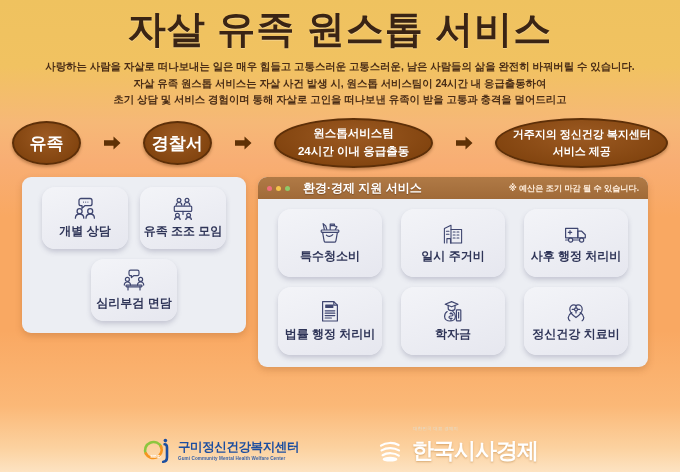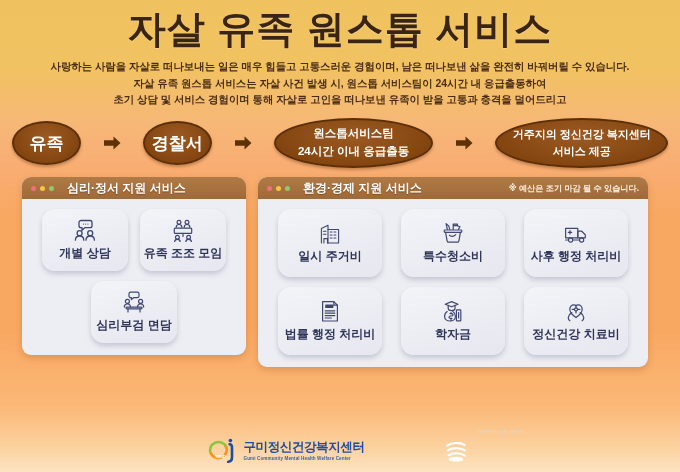--- a/index.html
+++ b/index.html
@@ -276,21 +276,21 @@
   }
 </style>
 </head>
 <body>
 
 <div id="poster">
 
   <div class="header">
     <h1 class="poster-title">자살 유족 원스톱 서비스</h1>
     <div class="desc-block">
-      <p class="desc-line">사랑하는 사람을 자살로 떠나보내는 일은 매우 힘들고 고통스러운 경험이며, 남은 떠나보낸 삶을 완전히 바꿔버릴 수 있습니다.</p>
+      <p class="desc-line">사랑하는 사람을 자살로 떠나보내는 일은 매우 힘들고 고통스러운 고통스러운, 남은 사람들의 삶을 완전히 바꿔버릴 수 있습니다.</p>
       <p class="desc-line">자살 유족 원스톱 서비스는 자살 사건 발생 시, 원스톱 서비스팀이 24시간 내 응급출동하여</p>
       <p class="desc-line">초기 상담 및 서비스 경험이며 통해 자살로 고인을 떠나보낸 유족이 받을 고통과 충격을 덜어드리고</p>
     </div>
   </div>
 
   <div class="flow">
 
     <div class="node node-1">
       <span class="node-line">유족</span>
     </div>
@@ -325,28 +325,20 @@
     <div class="node node-4">
       <span class="node-line">거주지의 정신건강 복지센터</span>
       <span class="node-line">서비스 제공</span>
     </div>
 
   </div>
 
   <div class="panels">
 
     <section class="panel panel-left">
-      <div class="panel-head">
-        <span class="dots">
-          <span class="dot dot-red"></span>
-          <span class="dot dot-yellow"></span>
-          <span class="dot dot-green"></span>
-        </span>
-        <span class="panel-title">심리·정서 지원 서비스</span>
-      </div>
       <div class="panel-body">
 
         <div class="card-row">
 
           <div class="card">
             <span class="card-icon">
               <svg width="26" height="24" viewBox="0 0 26 24" fill="none" stroke="#3f4670" stroke-width="1.3" stroke-linecap="round" stroke-linejoin="round">
                 <path d="M9 2.5h9a2 2 0 0 1 2 2v3.2a2 2 0 0 1-2 2h-5.2L10 12.2V9.7H9a2 2 0 0 1-2-2V4.5a2 2 0 0 1 2-2z"></path>
                 <circle cx="11.5" cy="6.1" r="0.55" fill="#3f4670" stroke="none"></circle>
                 <circle cx="13.7" cy="6.1" r="0.55" fill="#3f4670" stroke="none"></circle>
@@ -411,43 +403,43 @@
         </span>
         <span class="panel-title">환경·경제 지원 서비스</span>
         <span class="panel-note">※ 예산은 조기 마감 될 수 있습니다.</span>
       </div>
       <div class="panel-body">
 
         <div class="card-row">
 
           <div class="card">
             <span class="card-icon">
+              <svg width="26" height="24" viewBox="0 0 26 24" fill="none" stroke="#3f4670" stroke-width="1.2" stroke-linecap="round" stroke-linejoin="round">
+                <path d="M7.3 8.4 6.1 2.6l2.6 2.3 1.1 3.5"></path>
+                <path d="M13.2 8.4V3.1h4.2v1.6h-4.2"></path>
+                <path d="M17.4 4.7l2.6 1.1-1.6 2.6"></path>
+                <rect x="4.2" y="9" width="17.6" height="2.4" rx="0.8"></rect>
+                <path d="M5.6 11.4l1.5 8.4a1.7 1.7 0 0 0 1.7 1.4h8.4a1.7 1.7 0 0 0 1.7-1.4l1.5-8.4"></path>
+                <path d="M9.4 14.2c1.6 2 4.8 1.3 6.4-0.6"></path>
+              </svg>
+            </span>
+            <span class="card-label">특수청소비</span>
+          </div>
+
+          <div class="card">
+            <span class="card-icon">
               <svg width="26" height="24" viewBox="0 0 26 24" fill="none" stroke="#3f4670" stroke-width="1.1" stroke-linecap="round" stroke-linejoin="round">
                 <path d="M4.4 22V7.6l6.6-3.3v17.7"></path>
                 <path d="M11 8.5h10.6V22H11"></path>
                 <path d="M13.2 11h1.9M17 11h1.9M13.2 14h1.9M17 14h1.9M13.2 17h1.9M17 17h1.9"></path>
                 <path d="M6.4 10.2h2.6M6.4 13.2h2.6"></path>
                 <path d="M6.9 22v-4.4h3.6V22"></path>
               </svg>
             </span>
             <span class="card-label">일시 주거비</span>
-          </div>
-
-          <div class="card">
-            <span class="card-icon">
-              <svg width="26" height="24" viewBox="0 0 26 24" fill="none" stroke="#3f4670" stroke-width="1.2" stroke-linecap="round" stroke-linejoin="round">
-                <path d="M7.3 8.4 6.1 2.6l2.6 2.3 1.1 3.5"></path>
-                <path d="M13.2 8.4V3.1h4.2v1.6h-4.2"></path>
-                <path d="M17.4 4.7l2.6 1.1-1.6 2.6"></path>
-                <rect x="4.2" y="9" width="17.6" height="2.4" rx="0.8"></rect>
-                <path d="M5.6 11.4l1.5 8.4a1.7 1.7 0 0 0 1.7 1.4h8.4a1.7 1.7 0 0 0 1.7-1.4l1.5-8.4"></path>
-                <path d="M9.4 14.2c1.6 2 4.8 1.3 6.4-0.6"></path>
-              </svg>
-            </span>
-            <span class="card-label">특수청소비</span>
           </div>
 
           <div class="card">
             <span class="card-icon">
               <svg width="26" height="24" viewBox="0 0 26 24" fill="none" stroke="#3f4670" stroke-width="1.2" stroke-linecap="round" stroke-linejoin="round">
                 <path d="M2.6 7.4h12.2v9.4H2.6z"></path>
                 <path d="M14.8 10.2h3.9l3.6 3.5v3.1h-7.5z"></path>
                 <path d="M7 9.6v3.4M5.3 11.3h3.4"></path>
                 <circle cx="7.6" cy="19" r="2.1"></circle>
                 <circle cx="18.6" cy="19" r="2.1"></circle>
@@ -530,17 +522,18 @@
     <div class="press">
       <span class="press-kicker">대한민국 대표 경제지</span>
       <span class="press-mark">
         <svg width="28" height="24" viewBox="0 0 28 24" fill="none" aria-hidden="true">
           <path d="M2 6.6c5-3.4 12.4-3.4 17.6-0.6" stroke="#ffffff" stroke-width="2.2" stroke-linecap="round"></path>
           <path d="M2.6 11.4c5.2-3.2 12.4-3 17.4 0" stroke="#ffffff" stroke-width="2.2" stroke-linecap="round"></path>
           <path d="M3.6 16.2c4.8-2.8 11.6-2.6 16.2 0.4" stroke="#ffffff" stroke-width="2.2" stroke-linecap="round"></path>
           <ellipse cx="11" cy="20.2" rx="7.4" ry="2.4" fill="#ffffff"></ellipse>
         </svg>
       </span>
+      <span class="press-name">한국시사경제</span>
     </div>
 
   </div>
 
 </div>
 
 </body></html>

